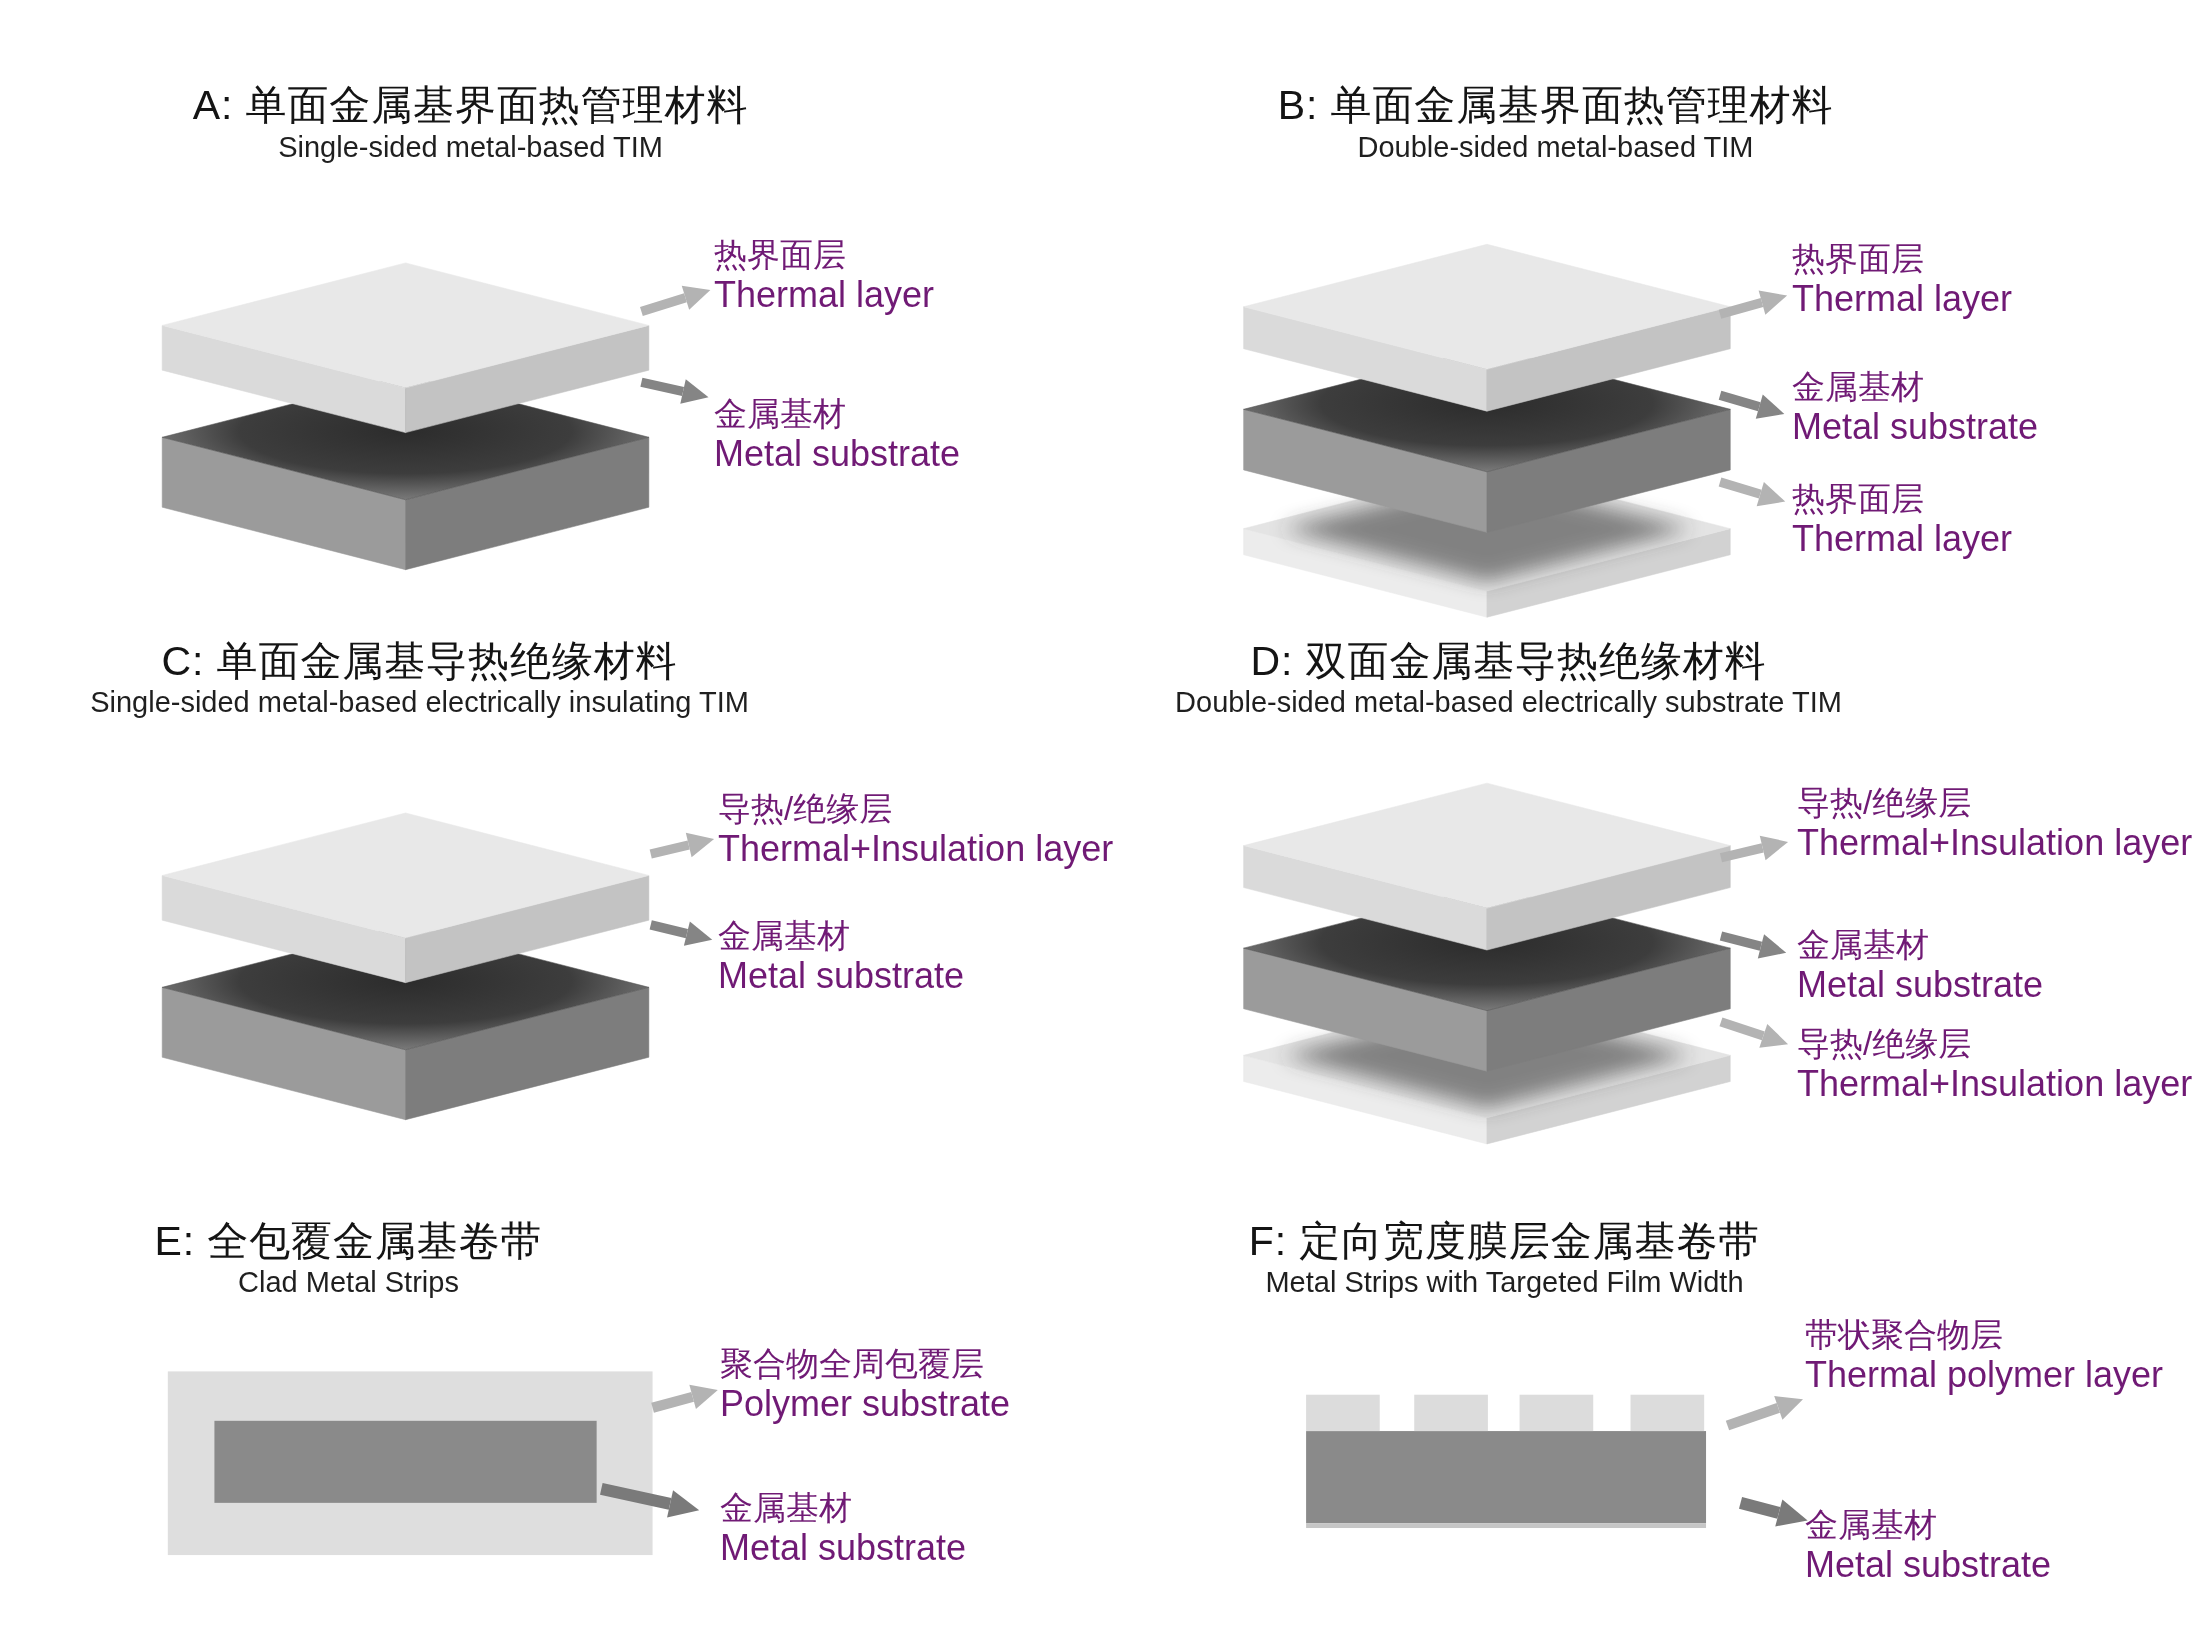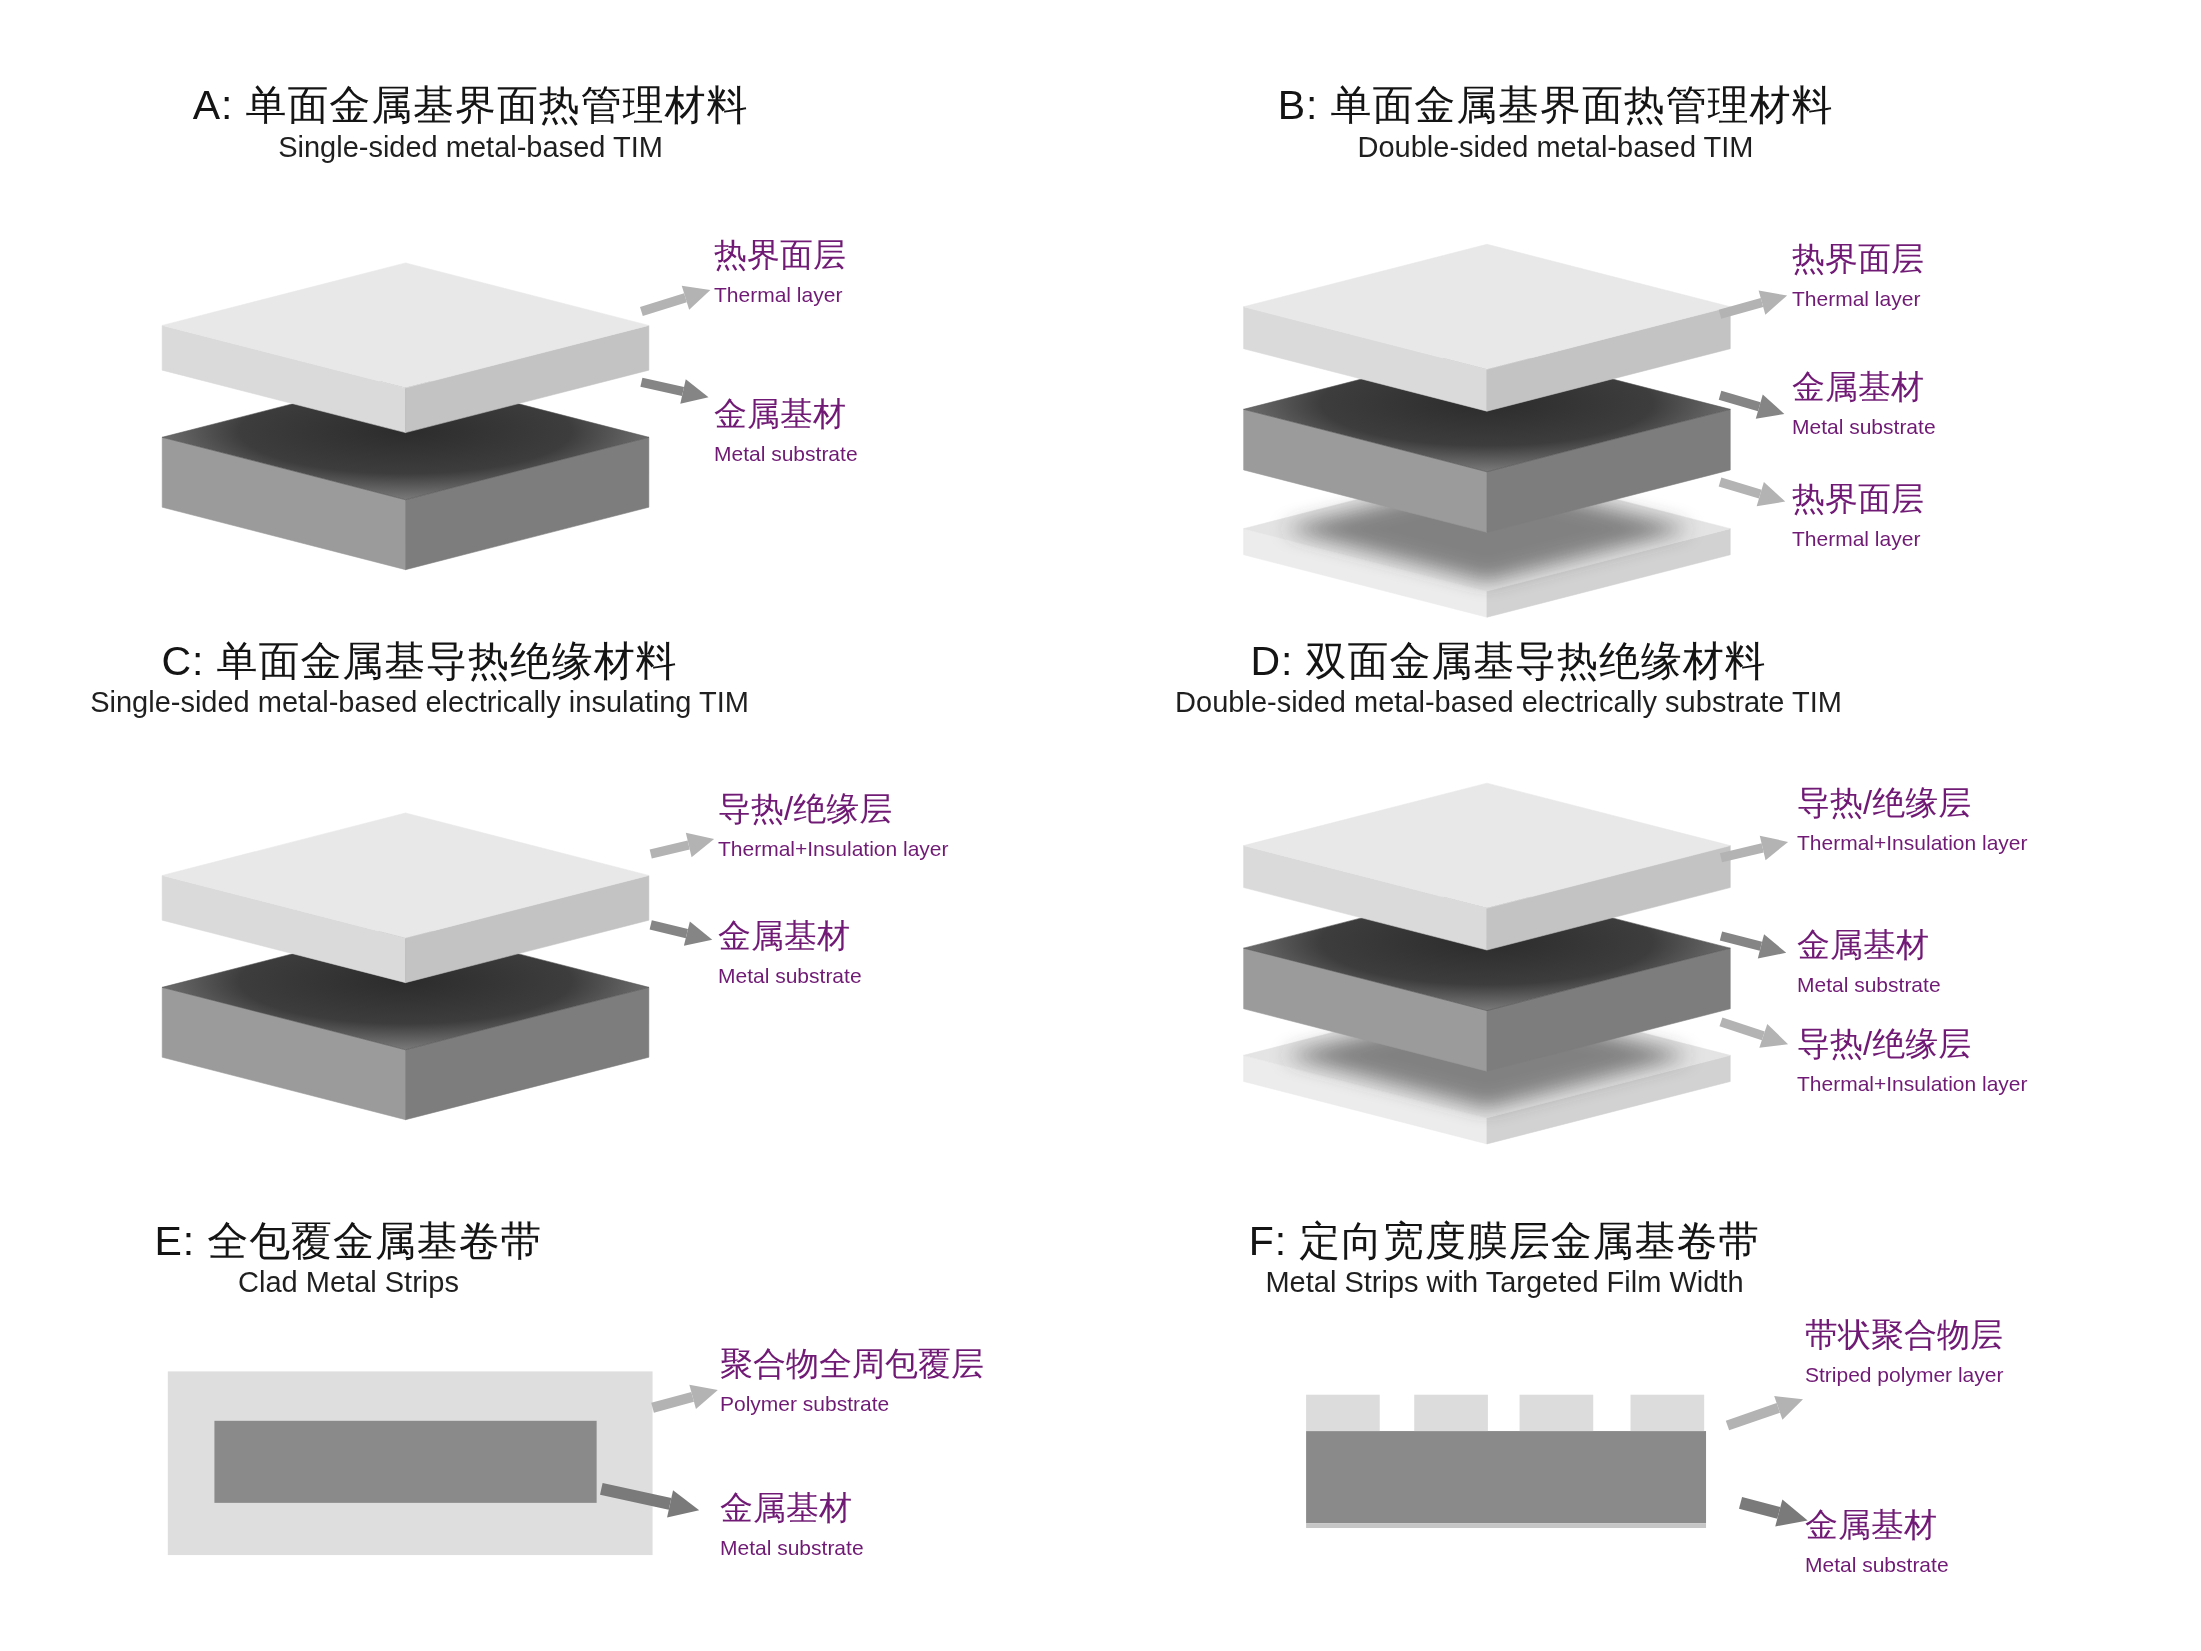--- a/index.html
+++ b/index.html
@@ -6,21 +6,21 @@
   body{width:2202px;height:1652px;position:relative;overflow:hidden;
        font-family:"Liberation Sans","DejaVu Sans",sans-serif;}
   .canvas{position:absolute;left:0;top:0;width:1948px;height:1652px;margin-top:28px;}
   #diagram-svg{position:absolute;left:0;top:0;}
   .title{position:absolute;text-align:center;font-size:41px;color:#141414;
          width:1119px;white-space:nowrap;letter-spacing:0.9px;}
   .subtitle{position:absolute;text-align:center;font-size:29px;color:#1f1f1f;
          width:1119px;white-space:nowrap;}
   .lbl{position:absolute;color:#701a75;white-space:nowrap;}
   .lbl .zh{font-size:33px;line-height:43px;}
-  .lbl .en{font-size:21px;line-height:37px;}
+  .lbl .en{font-size:36px;line-height:37px;}
 </style>
 </head>
 <body>
 
 <div class="canvas">
 
   <svg id="diagram-svg" width="2202" height="1652" viewBox="0 0 2362 1772">
       <defs>
         <radialGradient id="darkTop" cx="50%" cy="45%" r="62%">
           <stop offset="0%" stop-color="#2c2c2c"></stop>
@@ -213,21 +213,21 @@
   </div>
   <div class="lbl" style="left:720px;top:1458px;">
     <div class="zh">金属基材</div>
     <div class="en">Metal substrate</div>
   </div>
 
   <div class="title" style="left:945px;top:1186px;">F: 定向宽度膜层金属基卷带</div>
   <div class="subtitle" style="left:945px;top:1238px;">Metal Strips with Targeted Film Width</div>
   <div class="lbl" style="left:1805px;top:1285px;">
     <div class="zh">带状聚合物层</div>
-    <div class="en">Striped polymer layer</div>
+    <div class="en">Thermal polymer layer</div>
   </div>
   <div class="lbl" style="left:1805px;top:1475px;">
     <div class="zh">金属基材</div>
     <div class="en">Metal substrate</div>
   </div>
 
 </div>
 
 
 </body></html>

